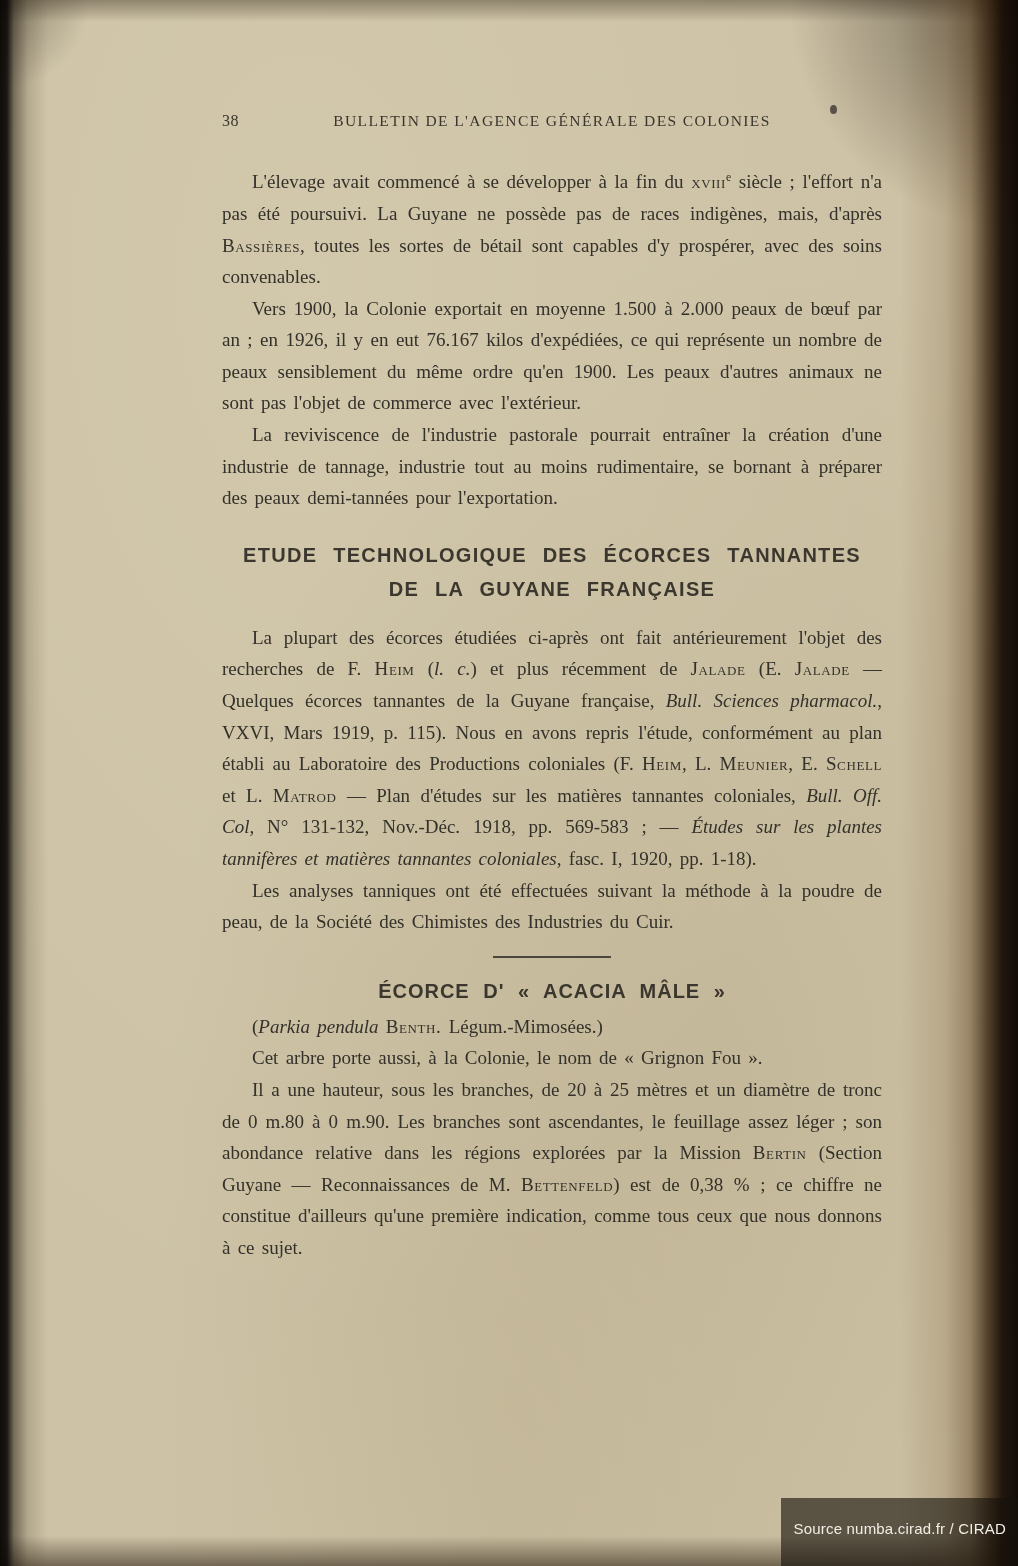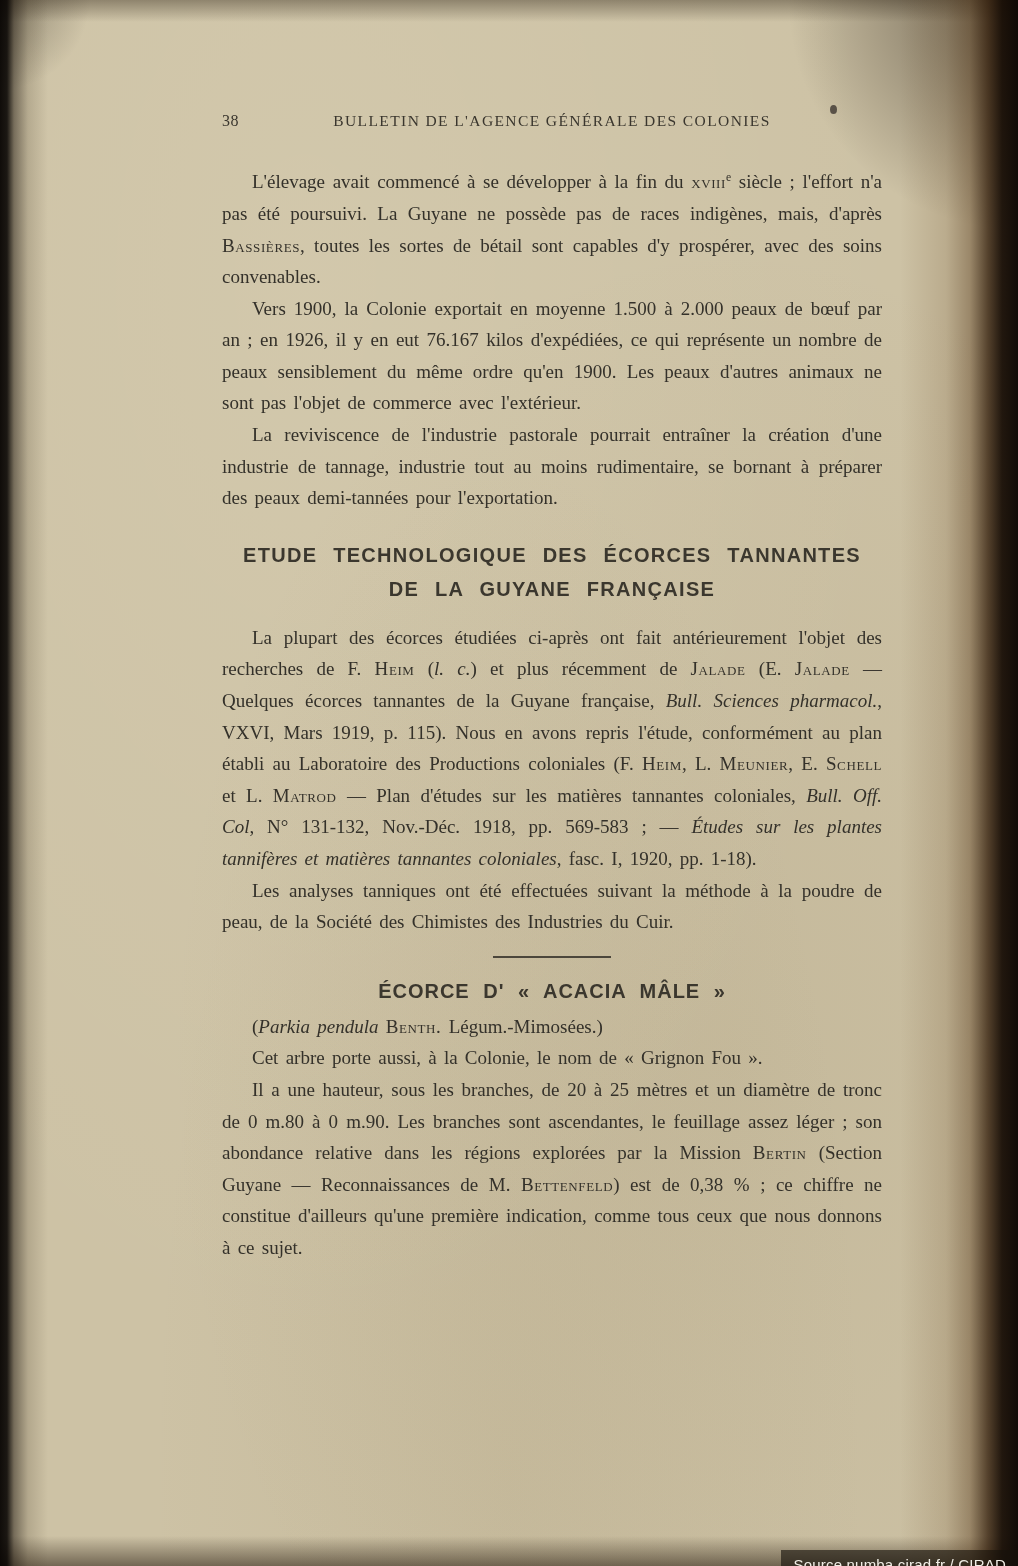--- a/index.html
+++ b/index.html
@@ -113,23 +113,23 @@
       linear-gradient(to left,   rgba(14,8,4,0.98) 0px, rgba(24,14,6,0.95) 16px, rgba(54,33,14,0.80) 30px, rgba(92,63,32,0.45) 48px, rgba(112,82,46,0.20) 72px, rgba(0,0,0,0) 118px),
       linear-gradient(to bottom, rgba(45,34,20,0.40) 0px, rgba(0,0,0,0) 22px),
       linear-gradient(to top,    rgba(40,28,16,0.55) 0px, rgba(0,0,0,0) 30px),
       radial-gradient(circle at 100% 0%, rgba(25,15,7,0.55) 0px, rgba(0,0,0,0) 230px),
       radial-gradient(circle at 0% 0%,   rgba(20,14,8,0.35) 0px, rgba(0,0,0,0) 90px);
   }
   .watermark {
     position: absolute;
     right: 0;
     bottom: 0;
-    height: 16px;
+    height: 36px;
     line-height: 30px;
-    padding: 0 12px;
+    padding: 16px 12px;
     background: rgba(22,17,12,0.62);
     color: #f1eee6;
     font-family: "Liberation Sans", sans-serif;
     font-size: 15px;
     letter-spacing: 0.2px;
   }
 </style>
 </head>
 <body>
 

